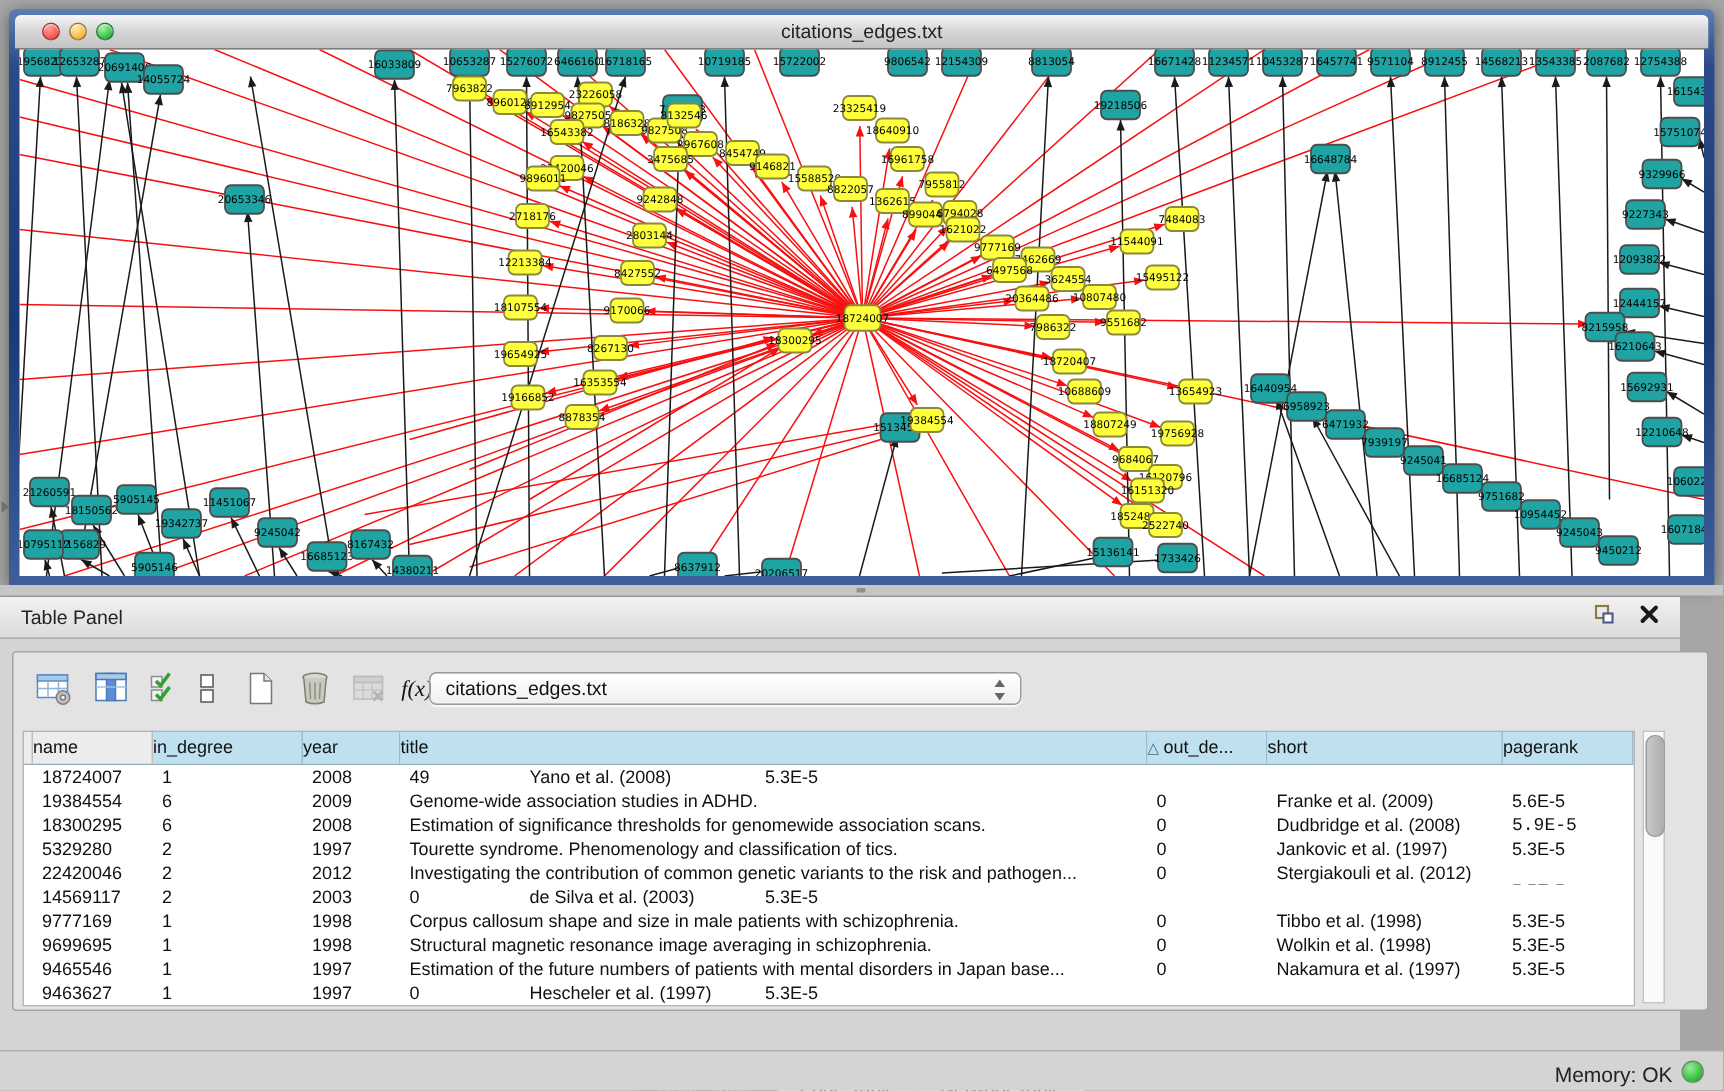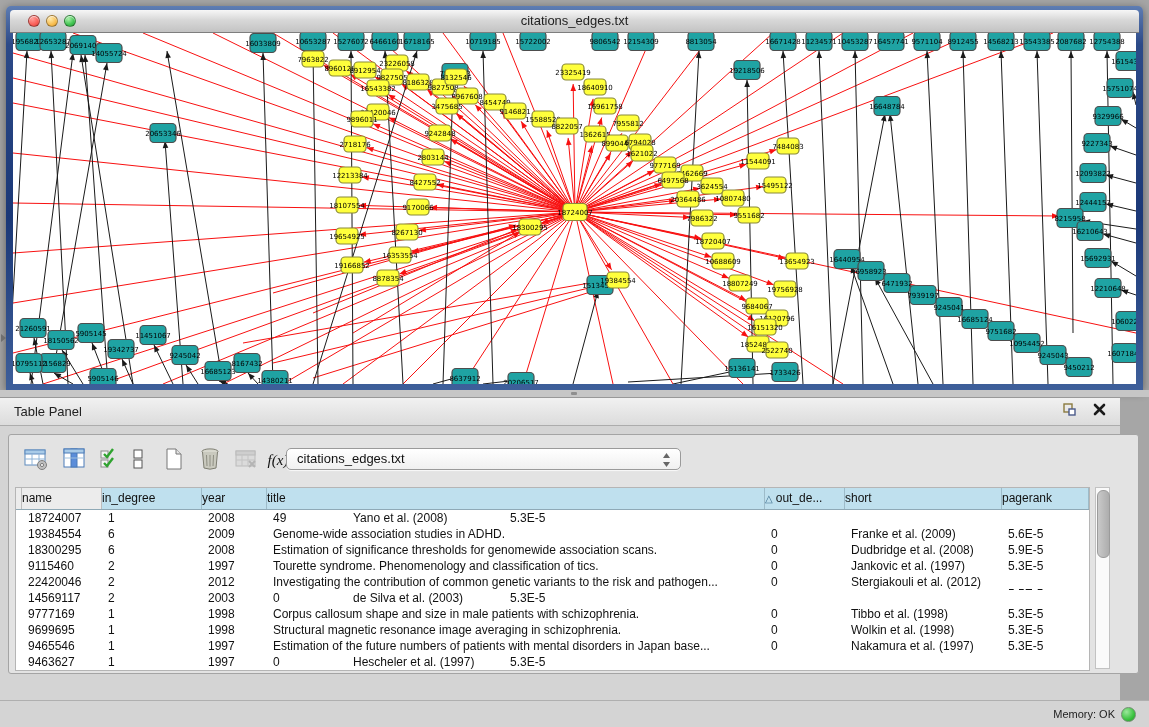--- a/index.html
+++ b/index.html
@@ -65,21 +65,21 @@
   .tabs-bar{position:absolute;left:0;right:0;top:278px;display:flex;justify-content:center;}
   .seg-group{display:flex;border:1px solid #8C8C8C;border-radius:4px;overflow:hidden;
      background:#FBFBFB;box-shadow:0 1px 1px rgba(255,255,255,.6);}
   .seg{font-size:13px;color:#1a1a1a;padding:3px 14px;border:0;background:transparent;
      border-right:1px solid #AFAFAF;cursor:default;}
   .seg:last-child{border-right:0;}
   .seg.selected{background:linear-gradient(#909090,#767676);color:#EFEFEF;}
   
   .status-bar{position:absolute;left:0;right:0;bottom:0;height:26px;background:#D4D4D4;
      border-top:1px solid #AFAFAF;}
-  .mem{position:absolute;right:34px;top:7px;font-size:11px;color:#222;}
+  .mem{position:absolute;right:34px;top:7px;font-size:14px;color:#222;}
   .mem-dot{position:absolute;right:13px;top:6px;width:13px;height:13px;border-radius:50%;
      background:radial-gradient(circle at 35% 30%,#9BE89B,#35C03A 65%,#2E8C33);
      border:1px solid #6E8F6E;}
 </style>
 </head>
 <body>
 
 <div class="net-window">
   <div class="titlebar">
     <div class="lights">
@@ -798,25 +798,25 @@
             <div class="tcell" style="width: 87px;">5.6E-5</div>
           </div>
           <div class="trow">
             <div class="tcell" style="width: 6px; padding: 0px;"></div>
             <div class="tcell" style="width: 80px;">18300295</div>
             <div class="tcell" style="width: 100px;">6</div>
             <div class="tcell" style="width: 65px;">2008</div>
             <div class="tcell" style="width: 498px;">Estimation of significance thresholds for genomewide association scans.</div>
             <div class="tcell" style="width: 80px;">0</div>
             <div class="tcell" style="width: 157px;">Dudbridge et al. (2008)</div>
-            <div class="tcell" style="width: 87px;">5.9E-5</div>
-          </div>
-          <div class="trow">
-            <div class="tcell" style="width: 6px; padding: 0px;"></div>
-            <div class="tcell" style="width: 80px;">9115460</div>
+            <div class="tcell" style="width: 87px; font-family: Liberation Mono, monospace;">5.9E-5</div>
+          </div>
+          <div class="trow">
+            <div class="tcell" style="width: 6px; padding: 0px;"></div>
+            <div class="tcell" style="width: 80px;">5329280</div>
             <div class="tcell" style="width: 100px;">2</div>
             <div class="tcell" style="width: 65px;">1997</div>
             <div class="tcell" style="width: 498px;">Tourette syndrome. Phenomenology and classification of tics.</div>
             <div class="tcell" style="width: 80px;">0</div>
             <div class="tcell" style="width: 157px;">Jankovic et al. (1997)</div>
             <div class="tcell" style="width: 87px;">5.3E-5</div>
           </div>
           <div class="trow">
             <div class="tcell" style="width: 6px; padding: 0px;"></div>
             <div class="tcell" style="width: 80px;">22420046</div>

